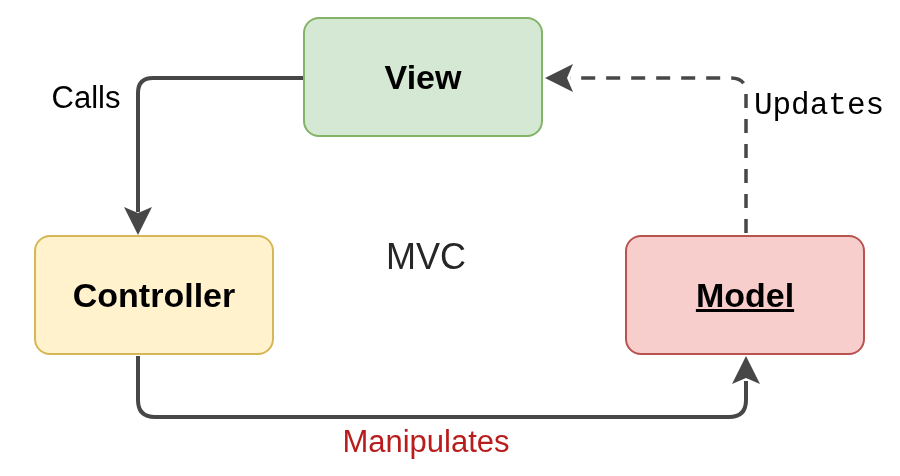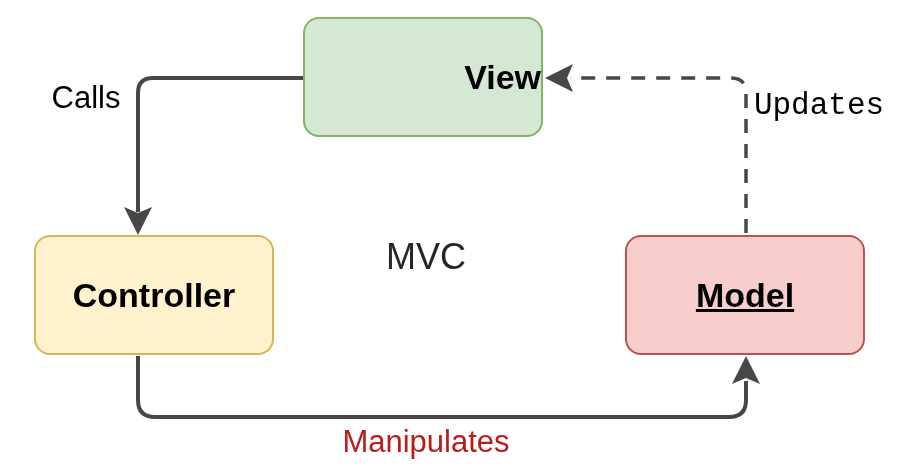--- a/index.html
+++ b/index.html
@@ -40,21 +40,21 @@
     display: flex;
     align-items: center;
     justify-content: center;
   }
   .node-label {
     font-size: 34px;
     font-weight: bold;
     color: #000000;
     white-space: nowrap;
   }
-  .node-view       { left: 303px; top: 17px; justify-content: flex-end;  }
+  .node-view       { left: 303px; top: 17px;  }
   .node-controller { left: 18px;  top: 235px; }
   .node-model      { left: 625px; top: 235px; text-decoration: underline; }
   .edge-label {
     position: absolute;
     transform: translate(-50%, -50%);
     font-size: 31px;
     color: #000000;
     white-space: nowrap;
   }
   .edge-label-calls       { left: 86px;  top: 98px;  }

